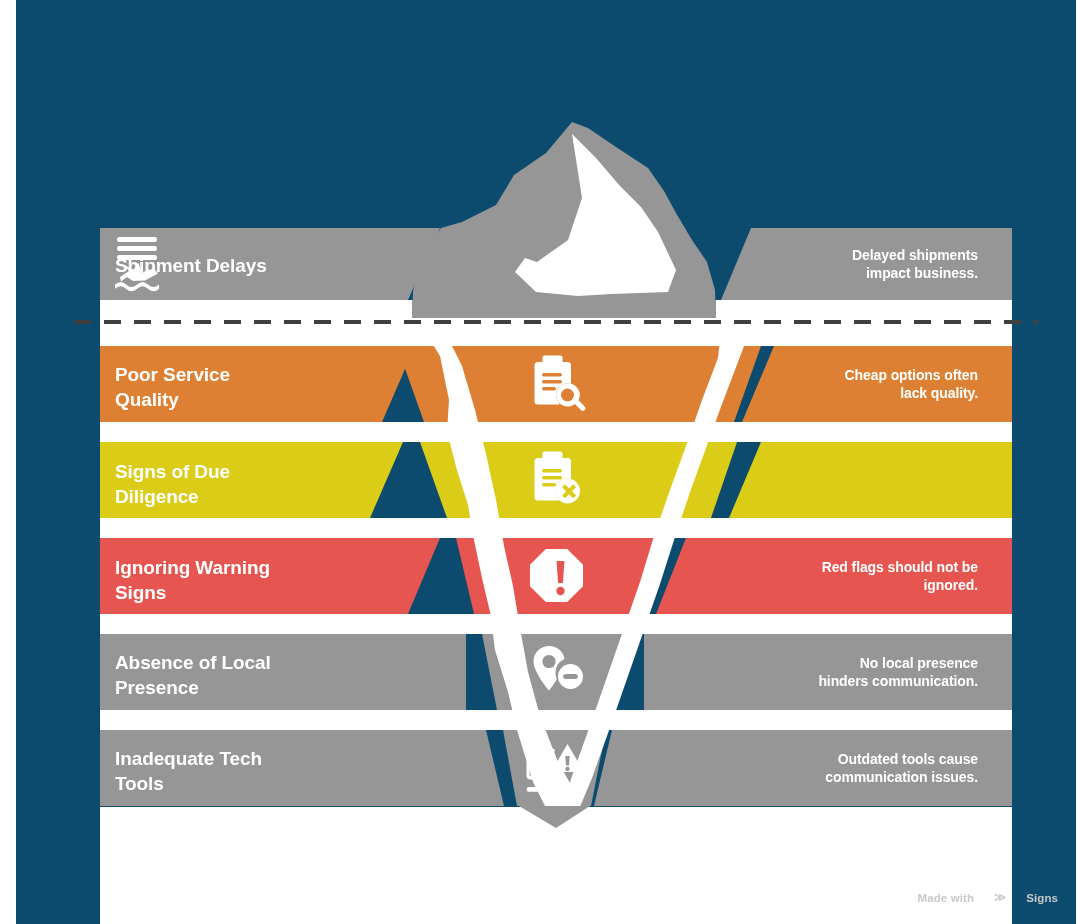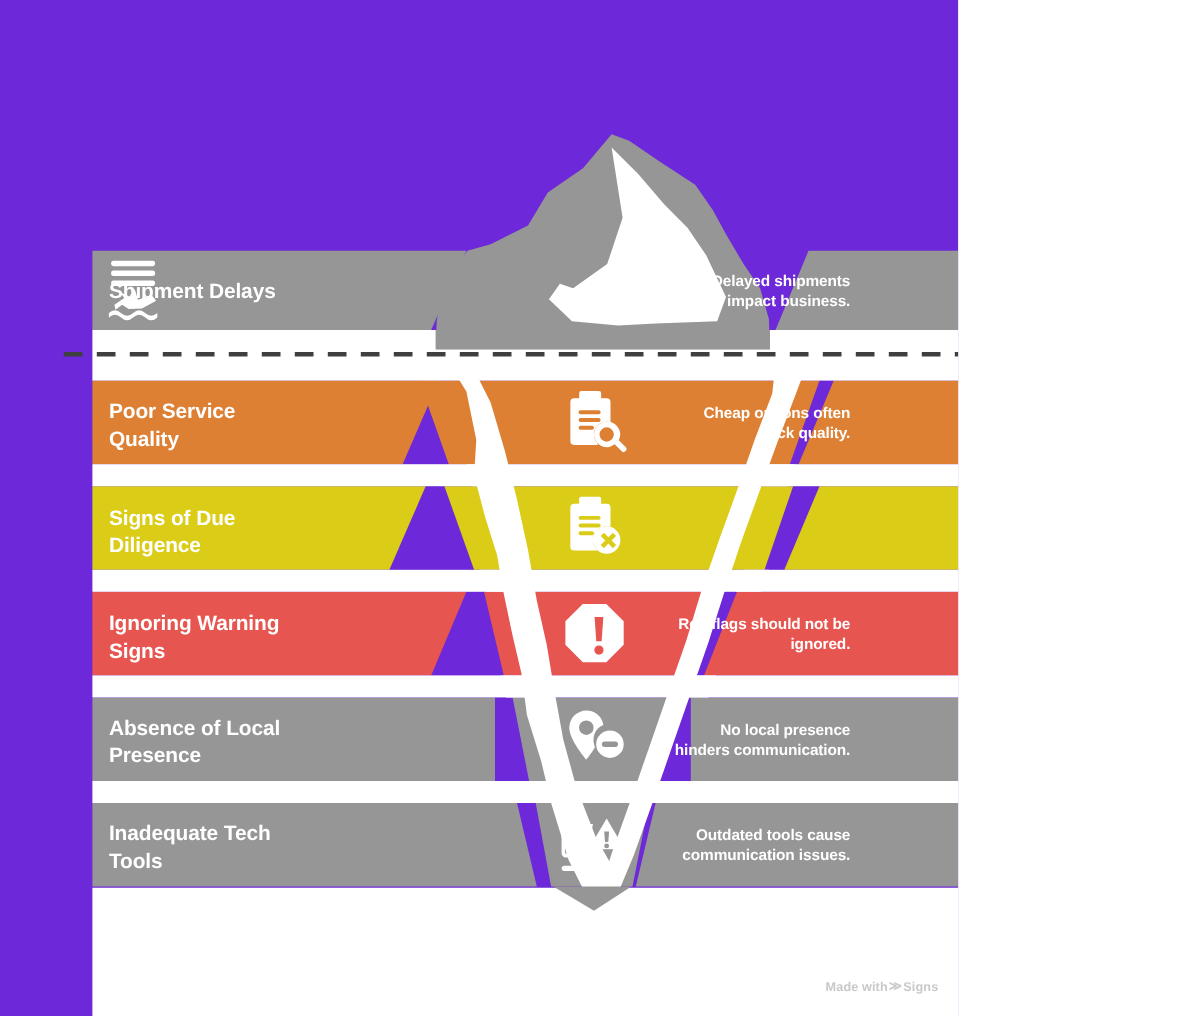--- a/index.html
+++ b/index.html
@@ -4,24 +4,25 @@
 <title>Iceberg Diagram</title>
 <style>
   * { box-sizing: border-box; }
   html, body {
     margin: 0; padding: 0;
     background: #ffffff;
     font-family: "Liberation Sans", sans-serif;
   }
   #stage {
     position: relative;
-    width: 871px;
+    width: 1060px;
     height: 924px;
-    background: #6d28d9;
+    background: #0c4a6e;
     overflow: hidden;
+    margin-left: 16px;
   }
   #art {
     position: absolute;
     left: 0; top: 0;
     width: 1080px; height: 924px;
   }
   .lbl {
     position: absolute;
     color: #ffffff;
     font-weight: bold;
@@ -43,21 +44,21 @@
     font-size: 14px;
     font-weight: bold;
     letter-spacing: -0.1px;
   }
   #footer {
     position: absolute;
     right: 18px;
     bottom: 20px;
     display: flex;
     align-items: center;
-    gap: 1px;
+    gap: 20px;
     color: #c9c9c9;
     font-size: 11.5px;
     font-weight: bold;
     letter-spacing: 0.1px;
   }
   #footer .nk-glyph { display: inline-block; line-height: 1; }
 </style>
 </head>
 <body>
 

